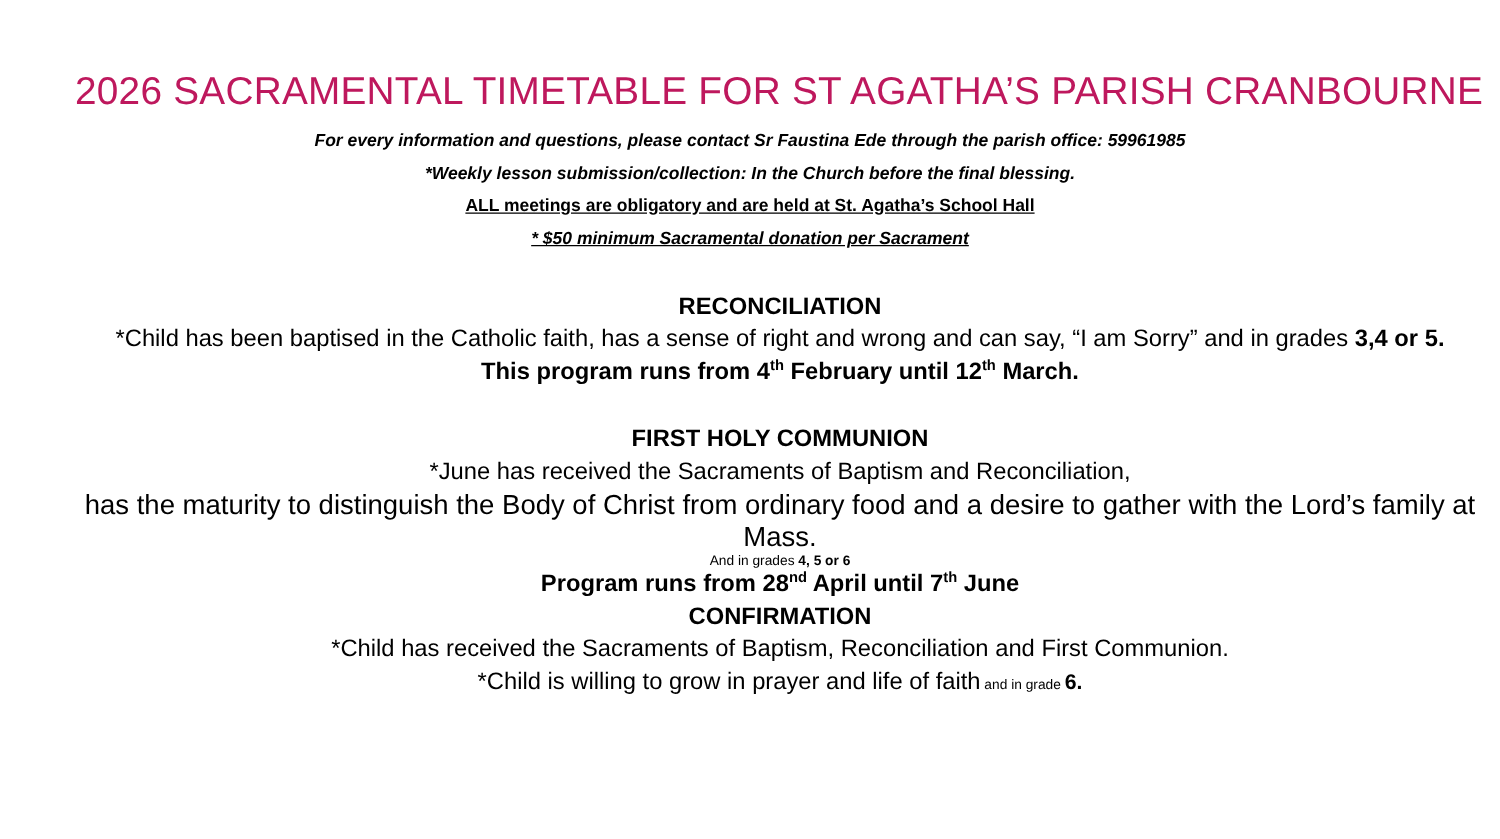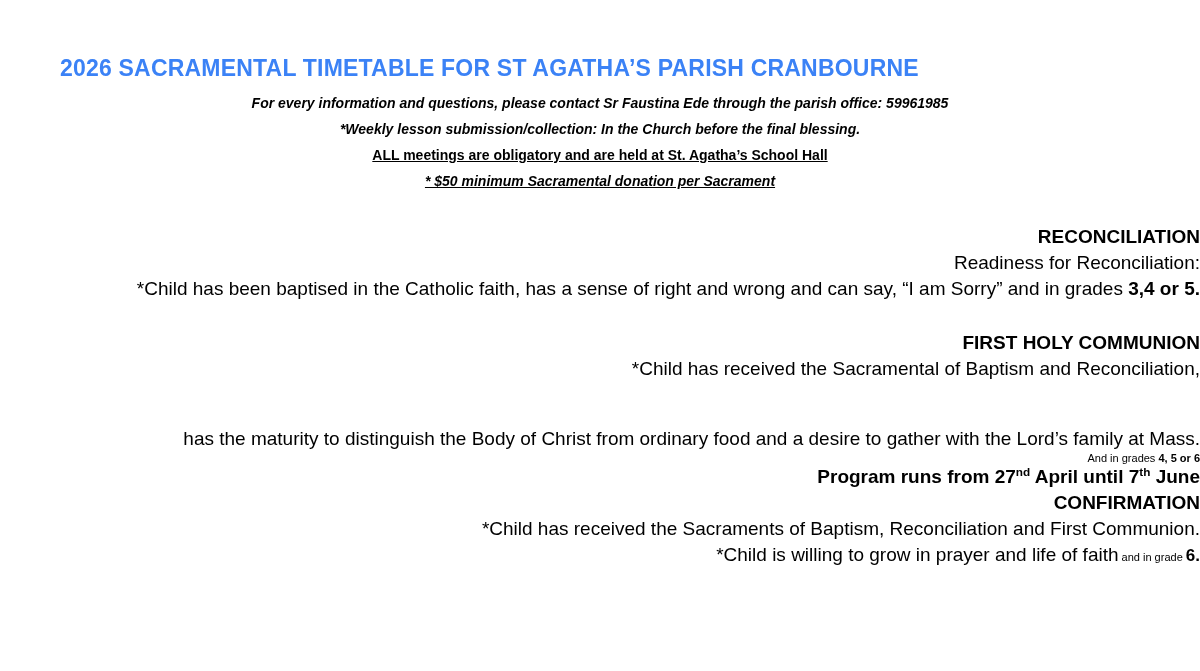--- a/index.html
+++ b/index.html
@@ -15,23 +15,23 @@
     overflow: hidden;
   }
   .page {
     position: relative;
     width: 1200px;
     height: 671px;
     background: #ffffff;
   }
 
   .doc-title {
-    color: #3b82f6;
-    font-weight: bold;
-    font-size: 23px;
+    color: #be185d;
+    font-weight: normal;
+    font-size: 31px;
     letter-spacing: 0.2px;
     margin-top: 55px;
     margin-left: 60px;
     text-align: left;
   }
 
   .header-block {
     margin-top: 8px;
     text-align: center;
   }
@@ -44,68 +44,68 @@
   .header-line.upright {
     font-style: normal;
     text-decoration: underline;
   }
   .header-line.underline-italic {
     font-style: italic;
     text-decoration: underline;
   }
 
   .section {
-    text-align: right;
+    text-align: center;
     padding-left: 48px;
   }
   .section-title {
     font-weight: bold;
     font-size: 19px;
     line-height: 26px;
   }
   .section-line {
     font-size: 19px;
     line-height: 26px;
   }
   .b { font-weight: bold; }
   .small-b { font-weight: bold; font-size: 17px; }
   sup { font-size: 0.62em; vertical-align: super; line-height: 0; }
 
   .sec-reconciliation { margin-top: 30px; }
   .sec-communion { margin-top: 28px; }
   .sec-confirmation { }
-  .wide-line { font-size: 19px; line-height: 26px; margin-top: 44px; }
+  .wide-line { font-size: 22px; line-height: 26px; }
   .smallish { font-size: 11px; }
 </style>
 </head>
 <body>
 
 <div class="page">
 
   <div class="doc-title">2026 SACRAMENTAL TIMETABLE FOR ST AGATHA’S PARISH CRANBOURNE</div>
 
   <div class="header-block">
     <div class="header-line">For every information and questions, please contact Sr Faustina Ede through the parish office: 59961985</div>
     <div class="header-line">*Weekly lesson submission/collection: In the Church before the final blessing.</div>
     <div class="header-line upright">ALL meetings are obligatory and are held at St. Agatha’s School Hall</div>
     <div class="header-line underline-italic">* $50 minimum Sacramental donation per Sacrament</div>
   </div>
 
   <div class="section sec-reconciliation">
     <div class="section-title">RECONCILIATION</div>
-    <div class="section-line">Readiness for Reconciliation:</div>
     <div class="section-line"><span>*Child has been baptised in the Catholic faith, has a sense of right and wrong and can say, “I am Sorry” and in grades </span><span class="b">3,4 or 5.</span></div>
+    <div class="section-line b"><span>This program runs from 4</span><sup>th</sup><span> February until 12</span><sup>th</sup><span> March.</span></div>
   </div>
 
   <div class="section sec-communion">
     <div class="section-title">FIRST HOLY COMMUNION</div>
-    <div class="section-line">*Child has received the Sacramental of Baptism and Reconciliation,</div>
+    <div class="section-line">*June has received the Sacraments of Baptism and Reconciliation,</div>
     <div class="wide-line">has the maturity to distinguish the Body of Christ from ordinary food and a desire to gather with the Lord’s family at Mass.</div>
     <div class="smallish"><span>And in grades </span><span class="b">4, 5 or 6</span></div>
-    <div class="section-line b"><span>Program runs from 27</span><sup>nd</sup><span> April until 7</span><sup>th</sup><span>  June</span></div>
+    <div class="section-line b"><span>Program runs from 28</span><sup>nd</sup><span> April until 7</span><sup>th</sup><span>  June</span></div>
   </div>
 
   <div class="section sec-confirmation">
     <div class="section-title">CONFIRMATION</div>
     <div class="section-line">*Child has received the Sacraments of Baptism, Reconciliation and First Communion.</div>
     <div class="section-line"><span>*Child is willing to grow in prayer and life of faith</span><span class="smallish"> and in grade </span><span class="small-b">6.</span></div>
   </div>
 
 </div>
 

